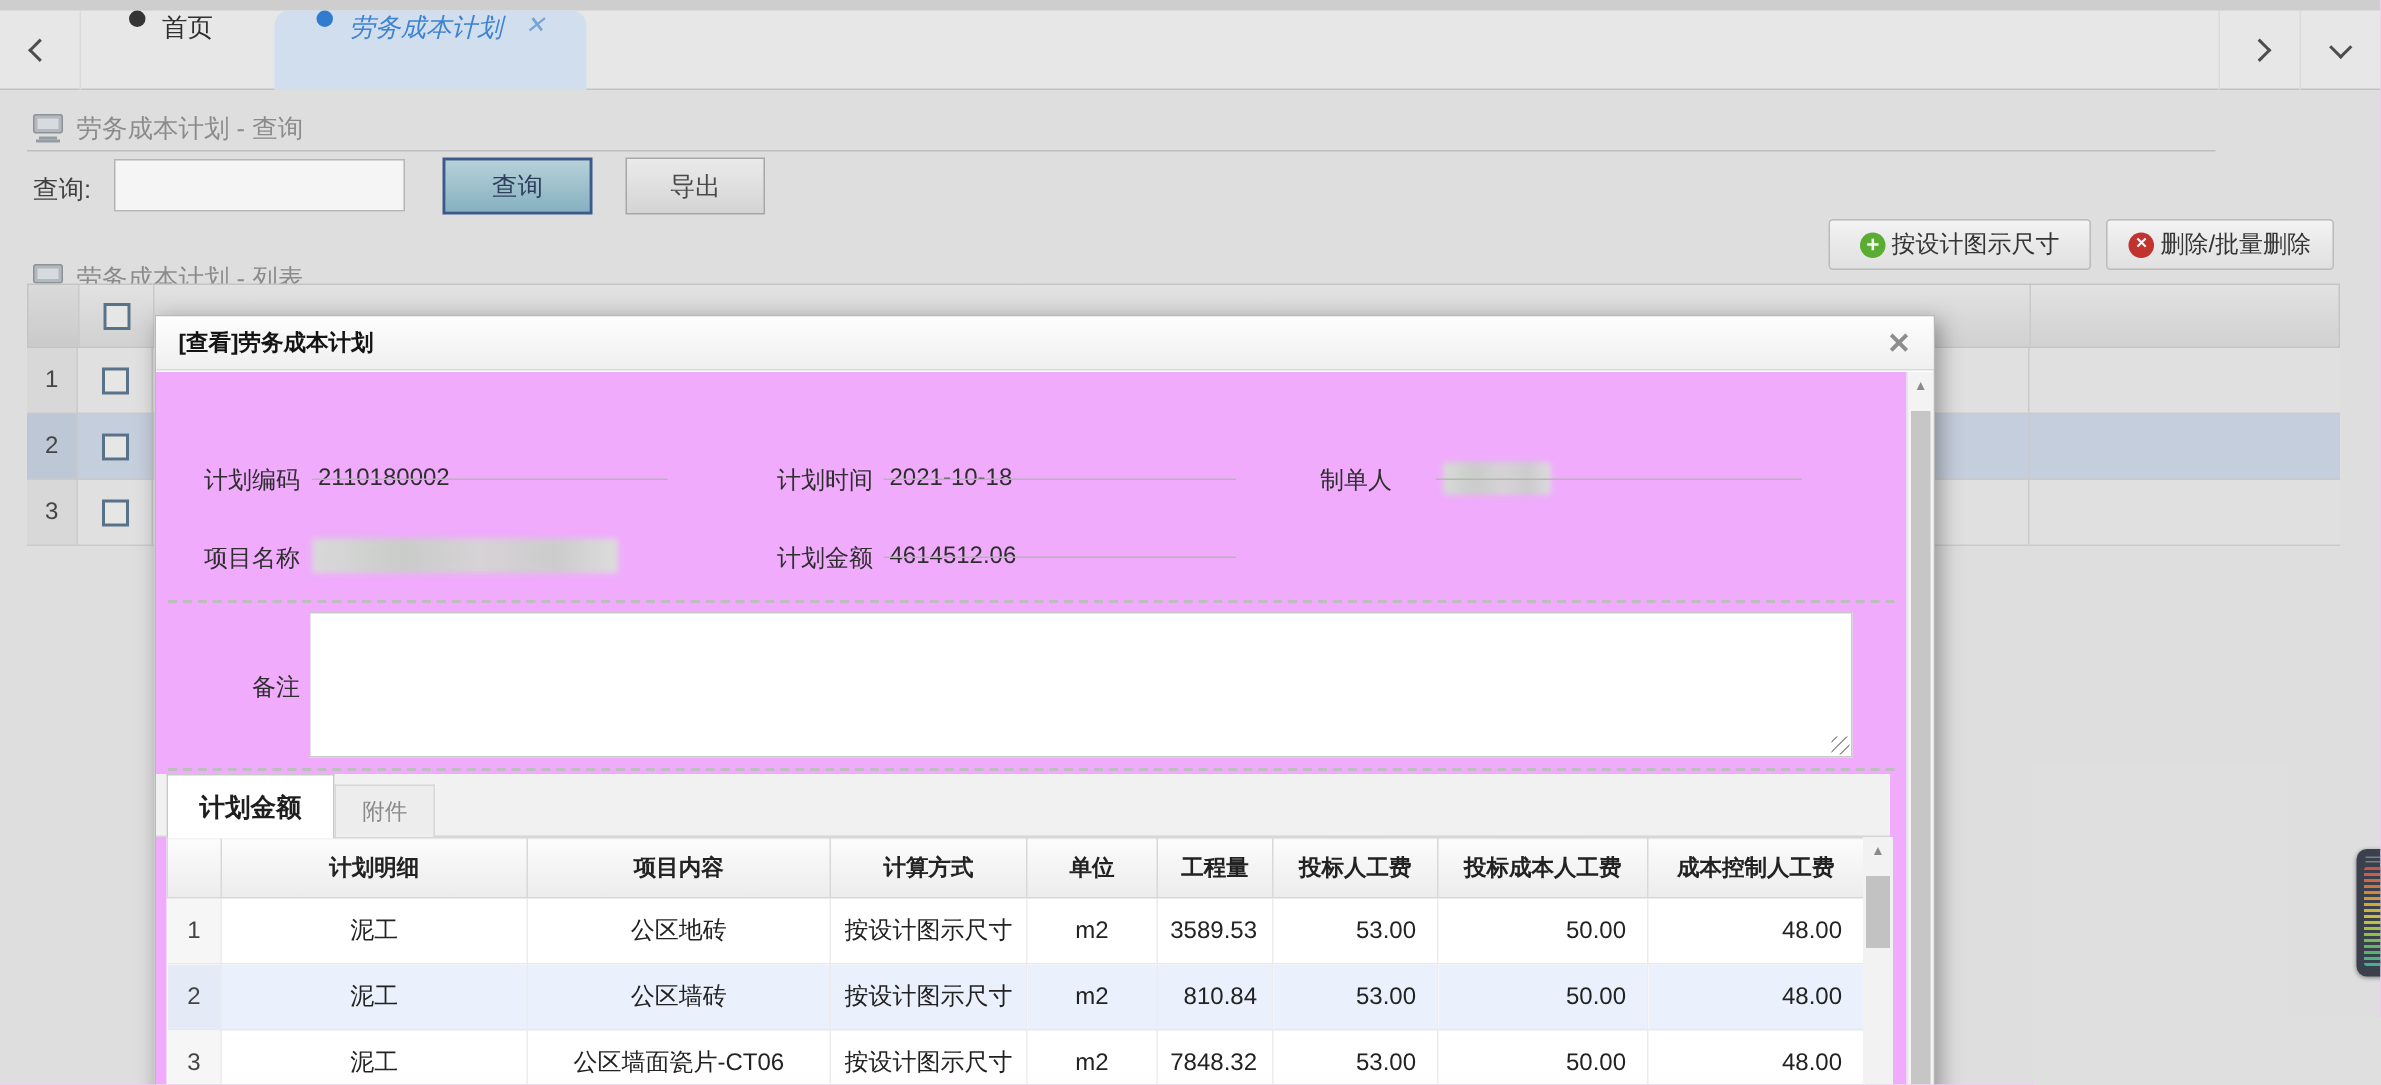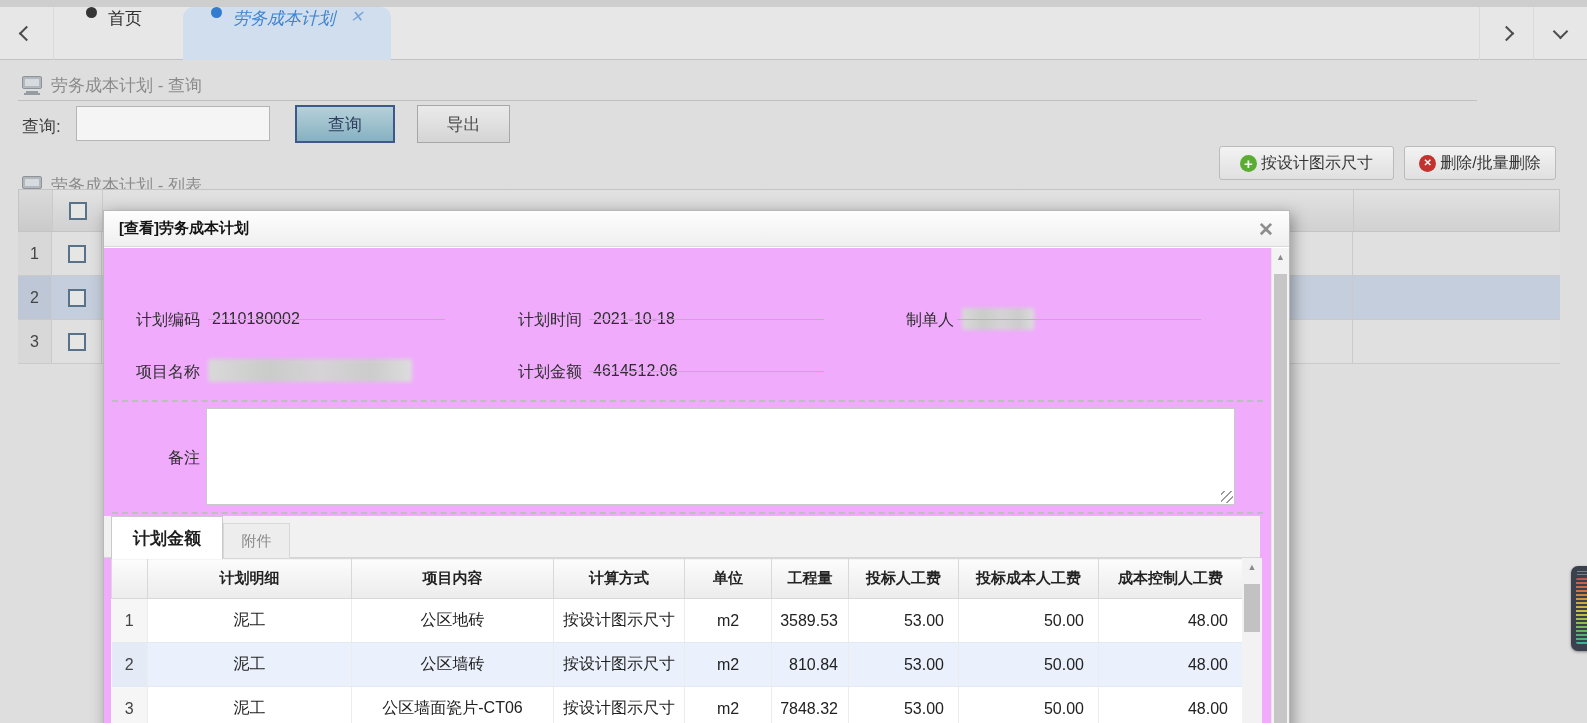--- a/index.html
+++ b/index.html
@@ -221,21 +221,21 @@
     <div class="modal-body">
 
       <div class="f-label" style="left:14px; top:62px; width:82px;">计划编码</div>
       <div class="f-value" style="left:108px; top:62px;">2110180002</div>
       <div class="f-line" style="left:104px; top:71px; width:237px;"></div>
 
       <div class="f-label" style="left:402px; top:62px; width:76px;">计划时间</div>
       <div class="f-value" style="left:489px; top:62px;">2021-10-18</div>
       <div class="f-line" style="left:485px; top:71px; width:235px;"></div>
 
-      <div class="f-label" style="left:770px; top:62px; width:80px;">制单人</div>
+      <div class="f-label" style="left:744px; top:62px; width:80px;">制单人</div>
       <div class="redact" style="left:858px; top:60px; width:72px; height:22px;"></div>
       <div class="f-line" style="left:853px; top:71px; width:244px;"></div>
 
       <div class="f-label" style="left:14px; top:114px; width:82px;">项目名称</div>
       <div class="redact" style="left:104px; top:111px; width:204px; height:23px;"></div>
 
       <div class="f-label" style="left:402px; top:114px; width:76px;">计划金额</div>
       <div class="f-value" style="left:489px; top:114px;">4614512.06</div>
       <div class="f-line" style="left:485px; top:123px; width:235px;"></div>
 

